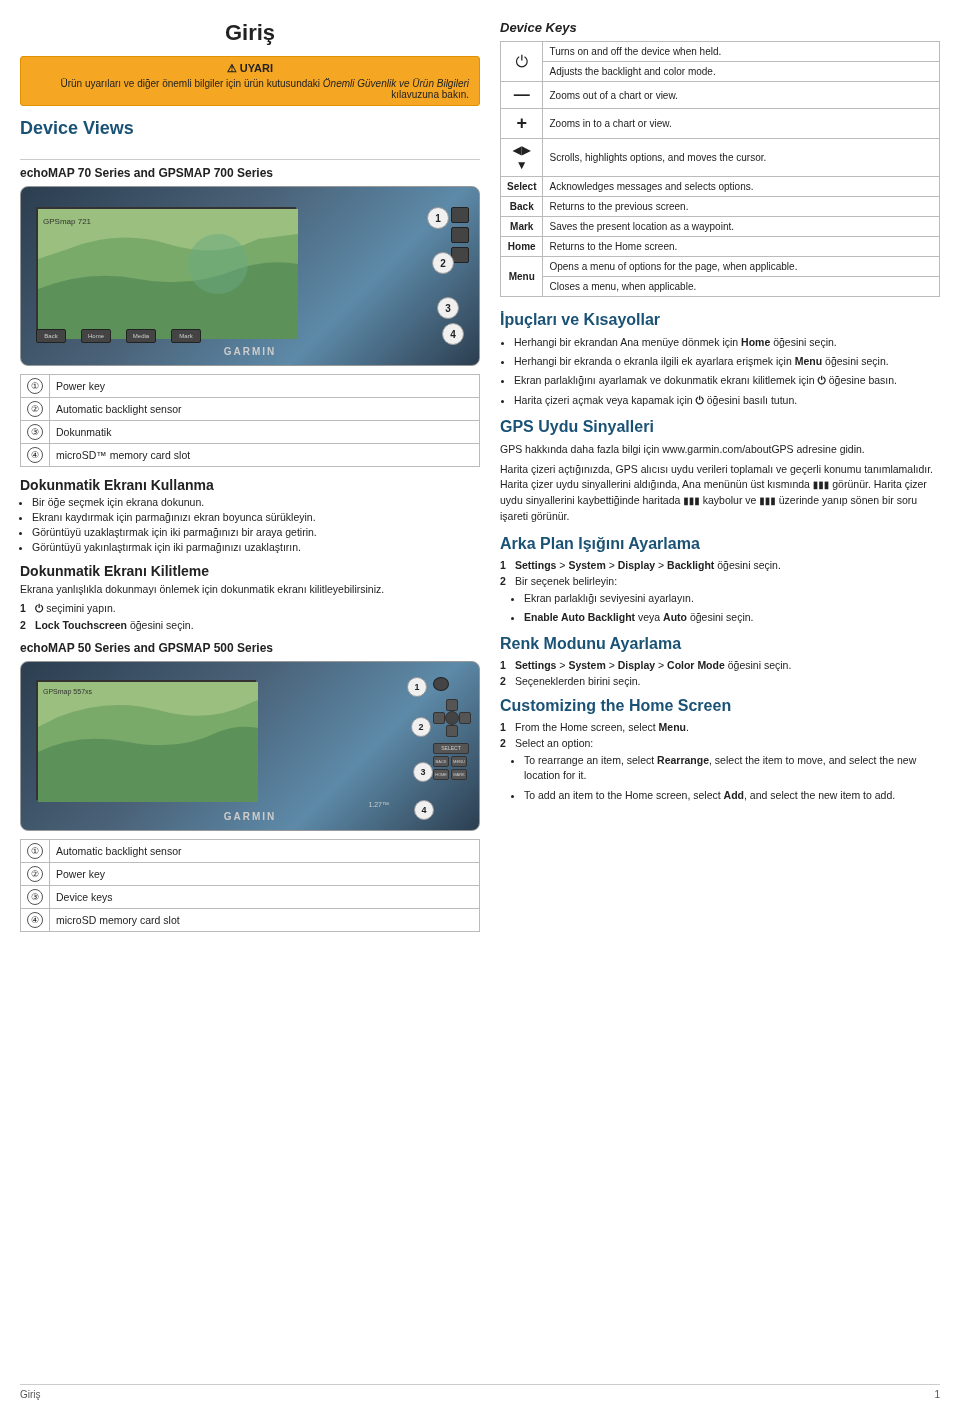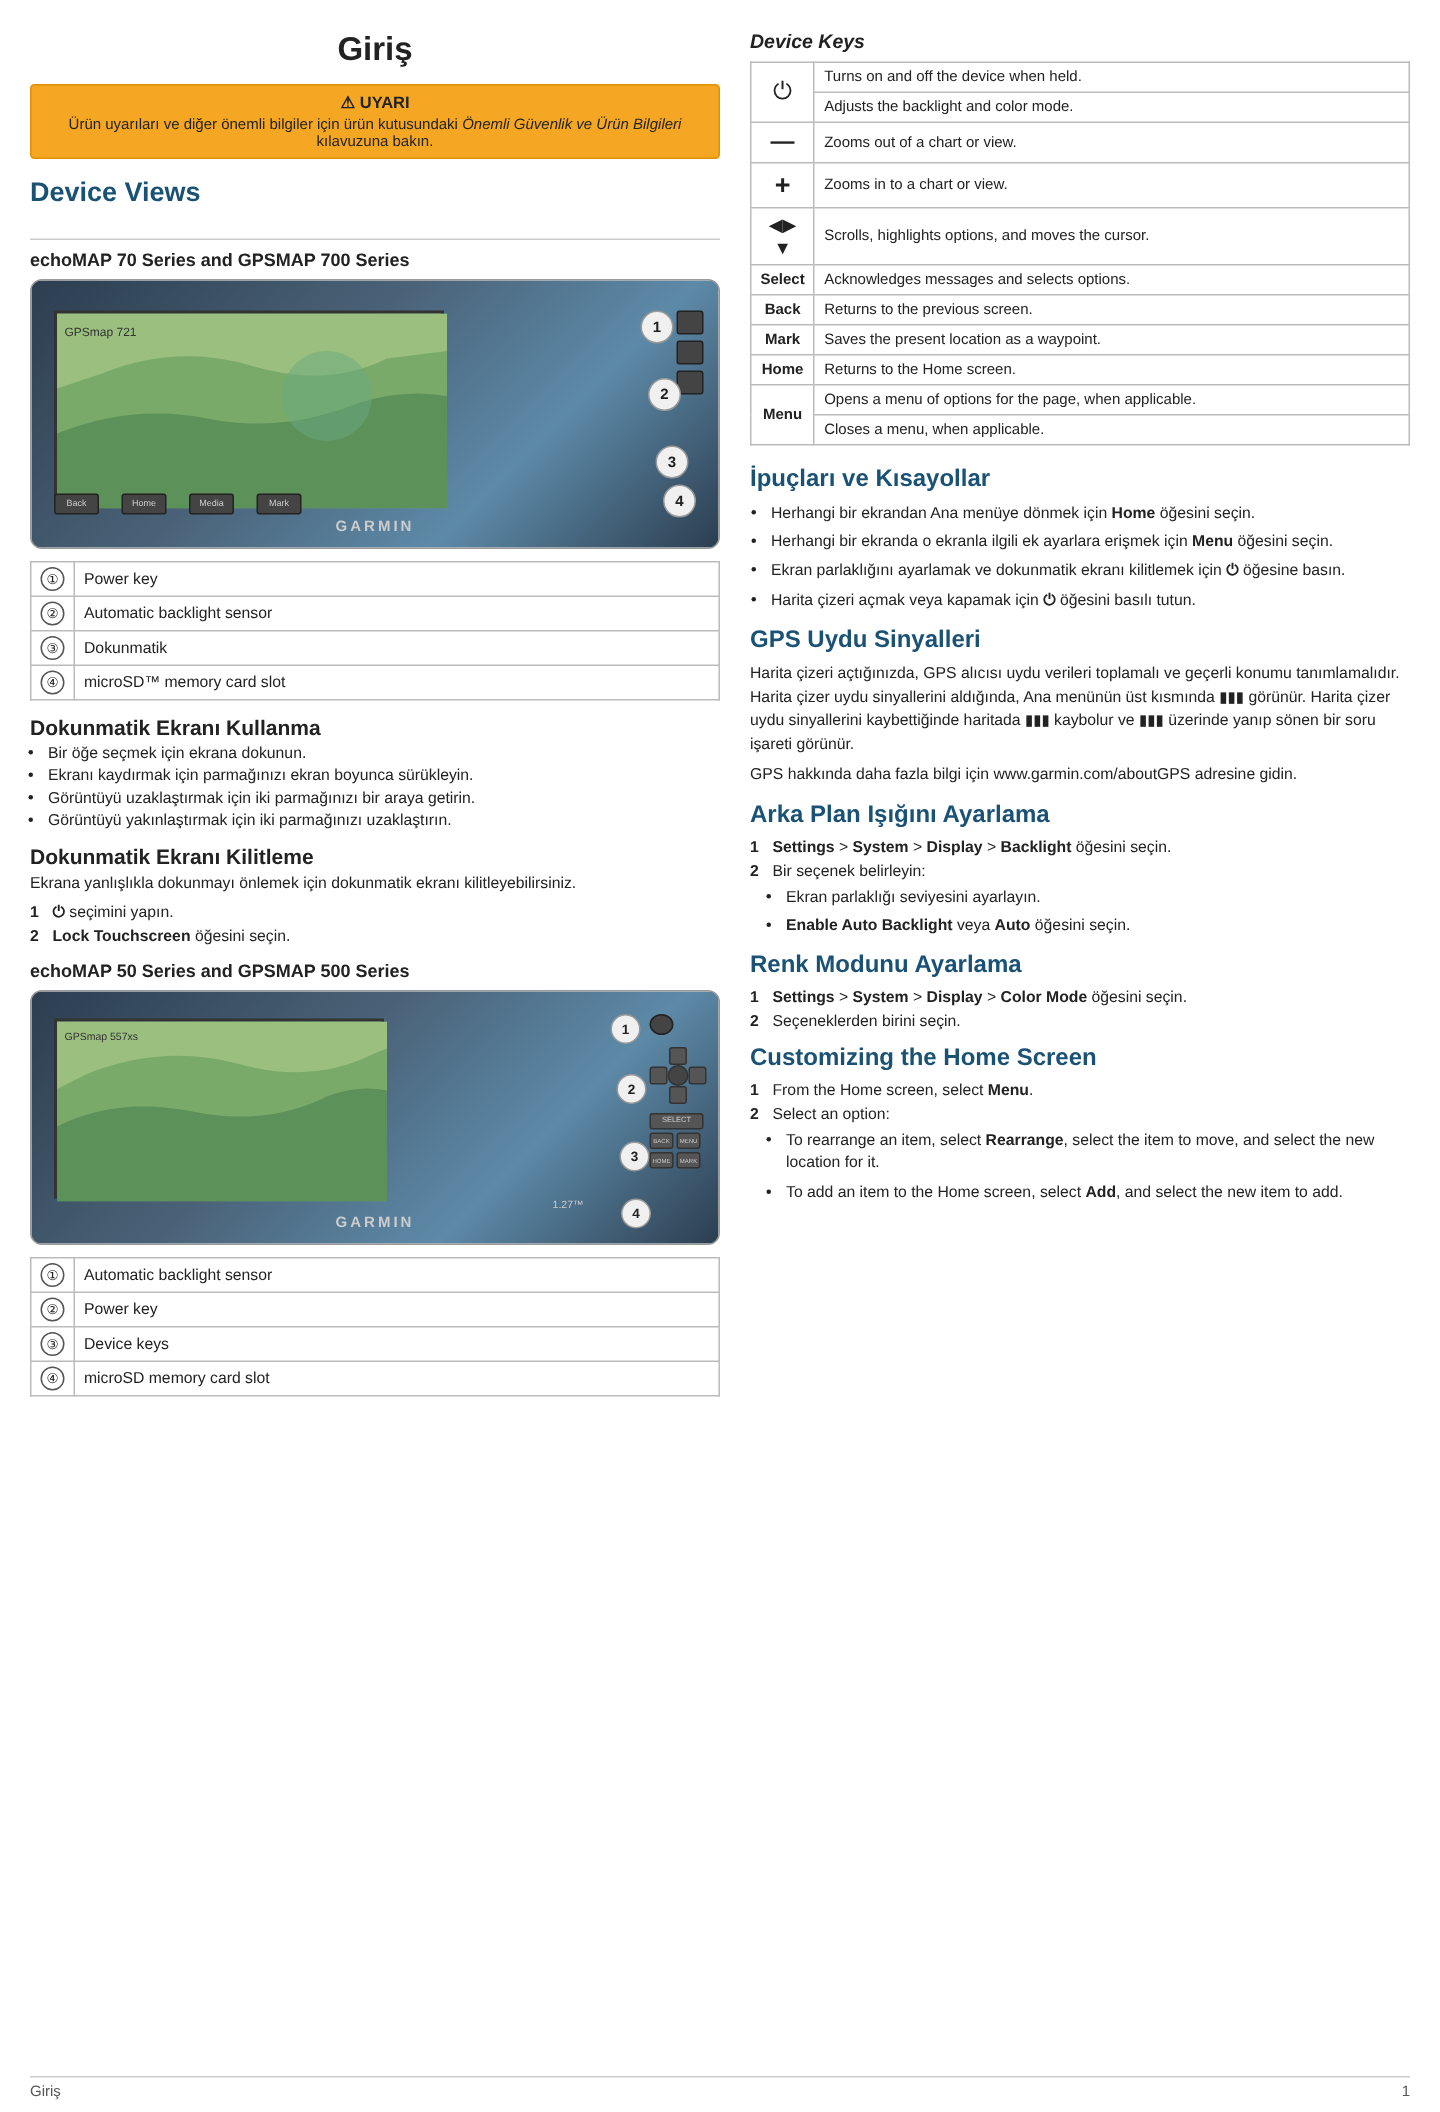--- a/index.html
+++ b/index.html
@@ -48,21 +48,21 @@
     .warning-title {
       font-weight: bold;
       font-size: 11px;
       color: #222;
       text-align: center;
     }
     .warning-text {
       font-size: 10px;
       color: #222;
       margin-top: 3px;
-      text-align: center;
+      text-align: right;
     }
     .warning-text em {
       font-style: italic;
     }
 
     
     .section-heading {
       font-size: 18px;
       font-weight: bold;
       color: #1a5276;
@@ -509,28 +509,28 @@
 
     <div class="tr-heading">İpuçları ve Kısayollar</div>
     <ul class="tr-bullet">
       <li>Herhangi bir ekrandan Ana menüye dönmek için <strong>Home</strong> öğesini seçin.</li>
       <li>Herhangi bir ekranda o ekranla ilgili ek ayarlara erişmek için <strong>Menu</strong> öğesini seçin.</li>
       <li>Ekran parlaklığını ayarlamak ve dokunmatik ekranı kilitlemek için <strong>⏻</strong> öğesine basın.</li>
       <li>Harita çizeri açmak veya kapamak için <strong>⏻</strong> öğesini basılı tutun.</li>
     </ul>
 
     <div class="tr-heading">GPS Uydu Sinyalleri</div>
+    <div class="tr-body">GPS hakkında daha fazla bilgi için www.garmin.com/aboutGPS adresine gidin.</div>
     <div class="tr-body">
       Harita çizeri açtığınızda, GPS alıcısı uydu verileri toplamalı ve geçerli konumu tanımlamalıdır. Harita çizer uydu sinyallerini aldığında, Ana menünün üst kısmında
       <span style="font-size:10px;">▮▮▮</span>
       görünür. Harita çizer uydu sinyallerini kaybettiğinde haritada
       <span style="font-size:10px;">▮▮▮</span>
       kaybolur ve <span style="font-size:10px;">▮▮▮</span> üzerinde yanıp sönen bir soru işareti görünür.
     </div>
-    <div class="tr-body">GPS hakkında daha fazla bilgi için www.garmin.com/aboutGPS adresine gidin.</div>
 
     <div class="tr-heading">Arka Plan Işığını Ayarlama</div>
     <div class="ordered-item">
       <span class="num">1</span>
       <span><strong>Settings</strong> &gt; <strong>System</strong> &gt; <strong>Display</strong> &gt; <strong>Backlight</strong> öğesini seçin.</span>
     </div>
     <div class="ordered-item">
       <span class="num">2</span>
       <span>Bir seçenek belirleyin:</span>
     </div>

